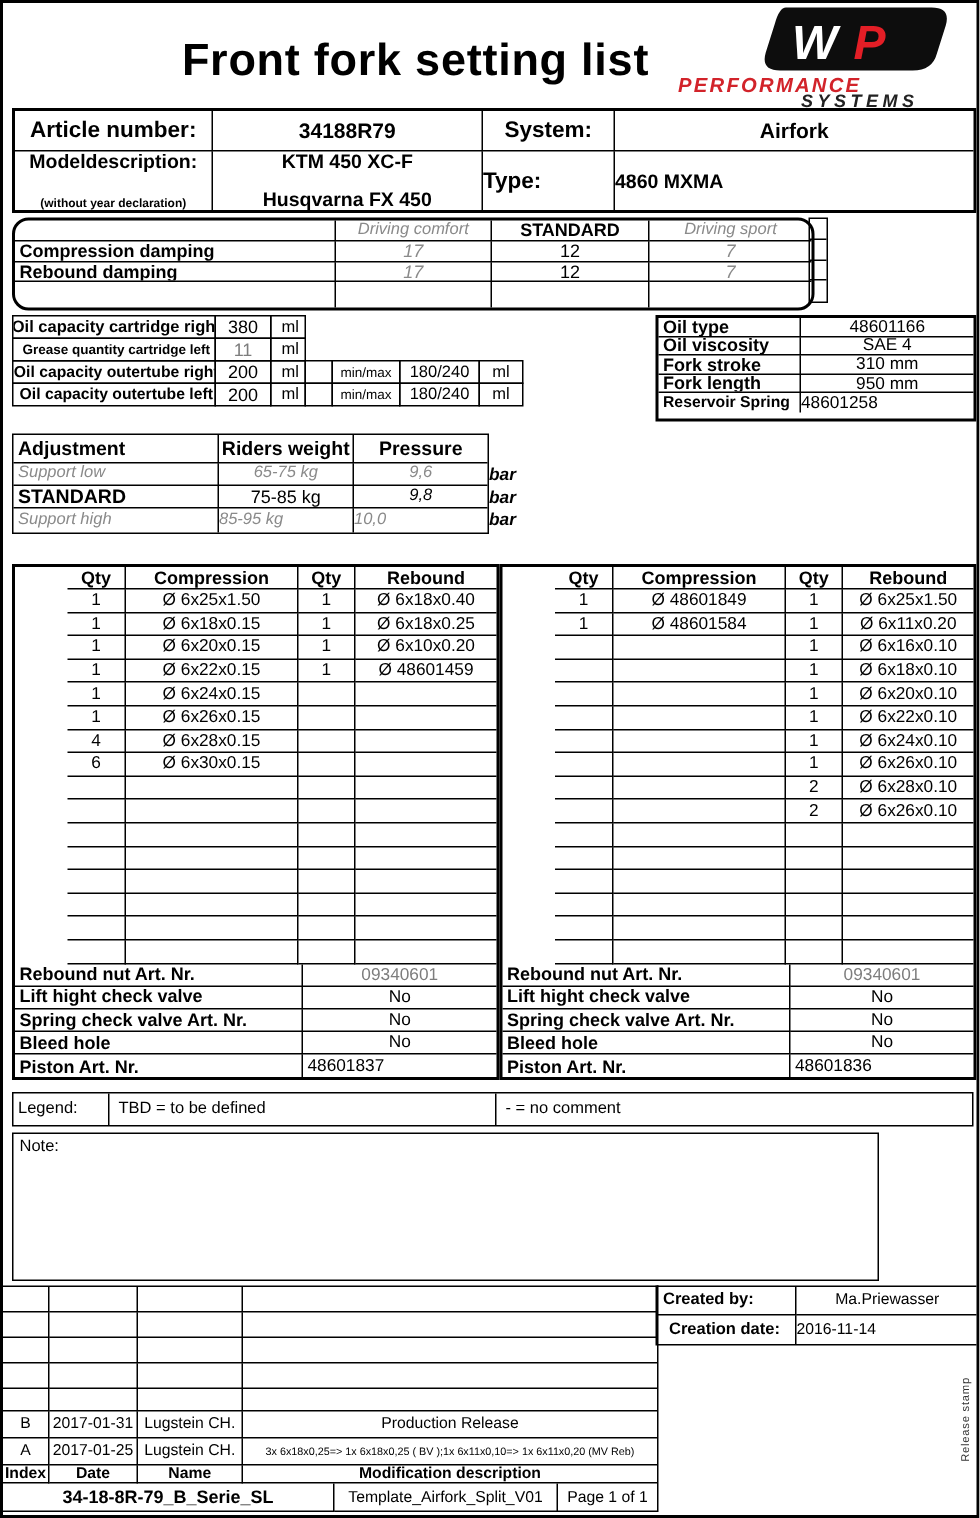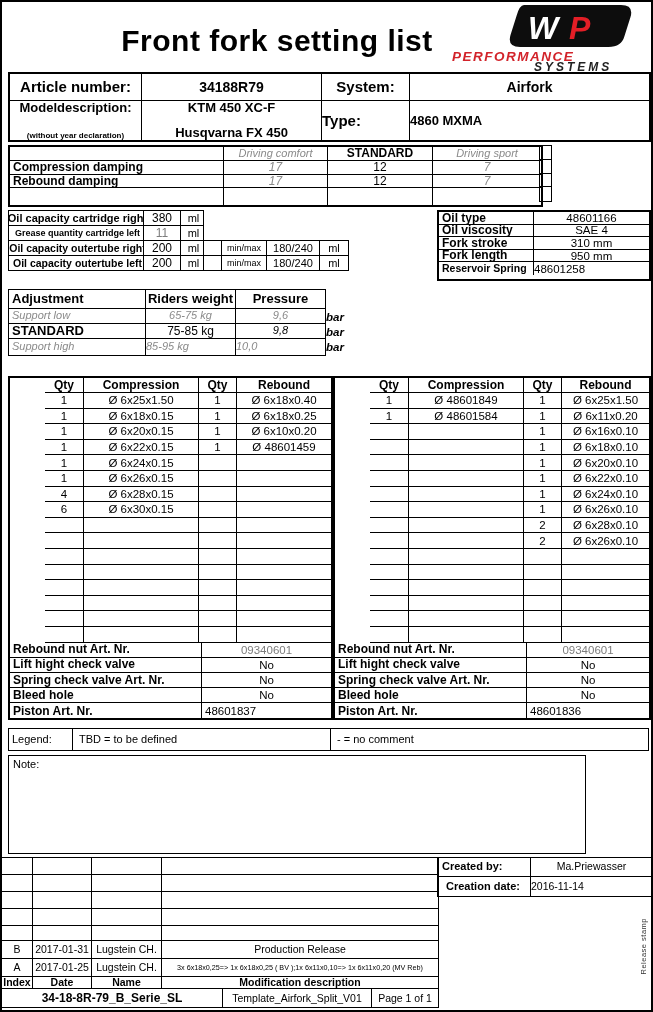--- a/index.html
+++ b/index.html
@@ -33,21 +33,21 @@
   .f14{font-size:14px;}
   .f15{font-size:15px;}
   .title{font-size:30px;font-weight:bold;text-align:center;letter-spacing:.5px;}
   
   .orow{display:flex;height:16px;}
   .orow + .orow{margin-top:-1px;}
   .obox{border:1px solid #000;display:flex;align-items:center;justify-content:center;
         box-sizing:border-box;white-space:nowrap;overflow:hidden;}
   .obox + .obox{margin-left:-1px;}
   #info{grid-template-columns:132px 180px 88px 1fr;grid-template-rows:27px 1fr;}
-  #damp{grid-template-columns:214px 104px 105px 1fr;grid-template-rows:14px 14px 13px 1fr;}
+  #damp{grid-template-columns:214px 104px 105px 1fr;grid-template-rows:14px 14px 13px 1fr;border-radius:11px;}
   #dampside{grid-template-rows:14px 14px 13px 1fr;grid-template-columns:1fr;}
   #oilright{grid-template-columns:95px 1fr;grid-auto-rows:12.6px;}
   #adj{grid-template-columns:137px 90px 1fr;grid-template-rows:19px 15px 15px 1fr;}
   .bar{position:absolute;left:324px;height:15px;display:flex;align-items:center;
        font-size:11.5px;font-weight:bold;font-style:italic;}
   .pgrid{grid-template-columns:39px 115px 38px 1fr;grid-template-rows:15px;grid-auto-rows:15.6px;margin-left:35px;}
   .pfoot{grid-template-columns:192px 1fr;grid-auto-rows:15.2px;}
   #rev{grid-template-columns:31px 59px 70px 1fr;
        grid-template-rows:17px 17px 17px 17px 15px 18px 18px 1fr;}
   #doc{grid-template-columns:221px 149px 1fr;grid-auto-rows:19px;}

